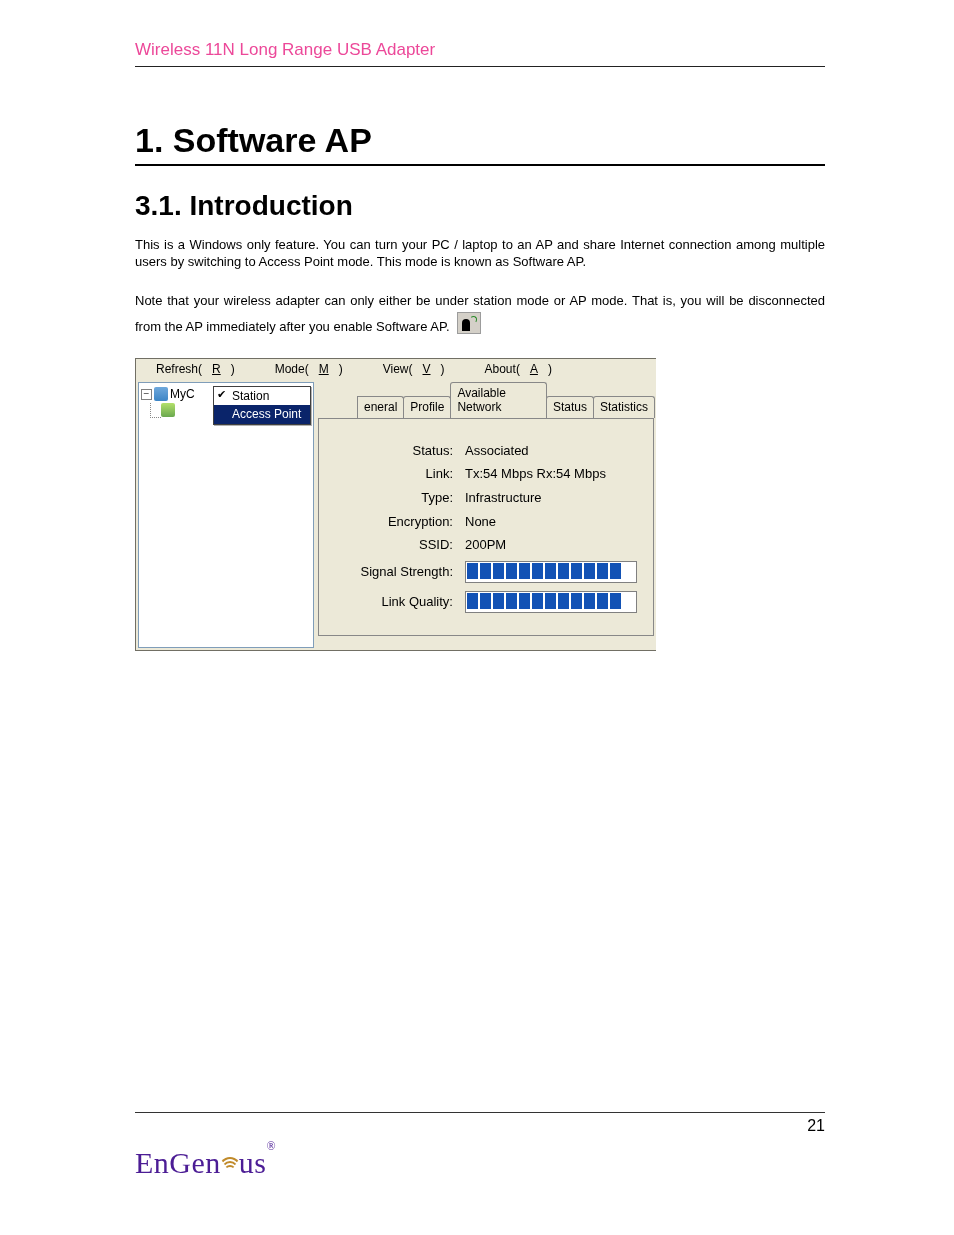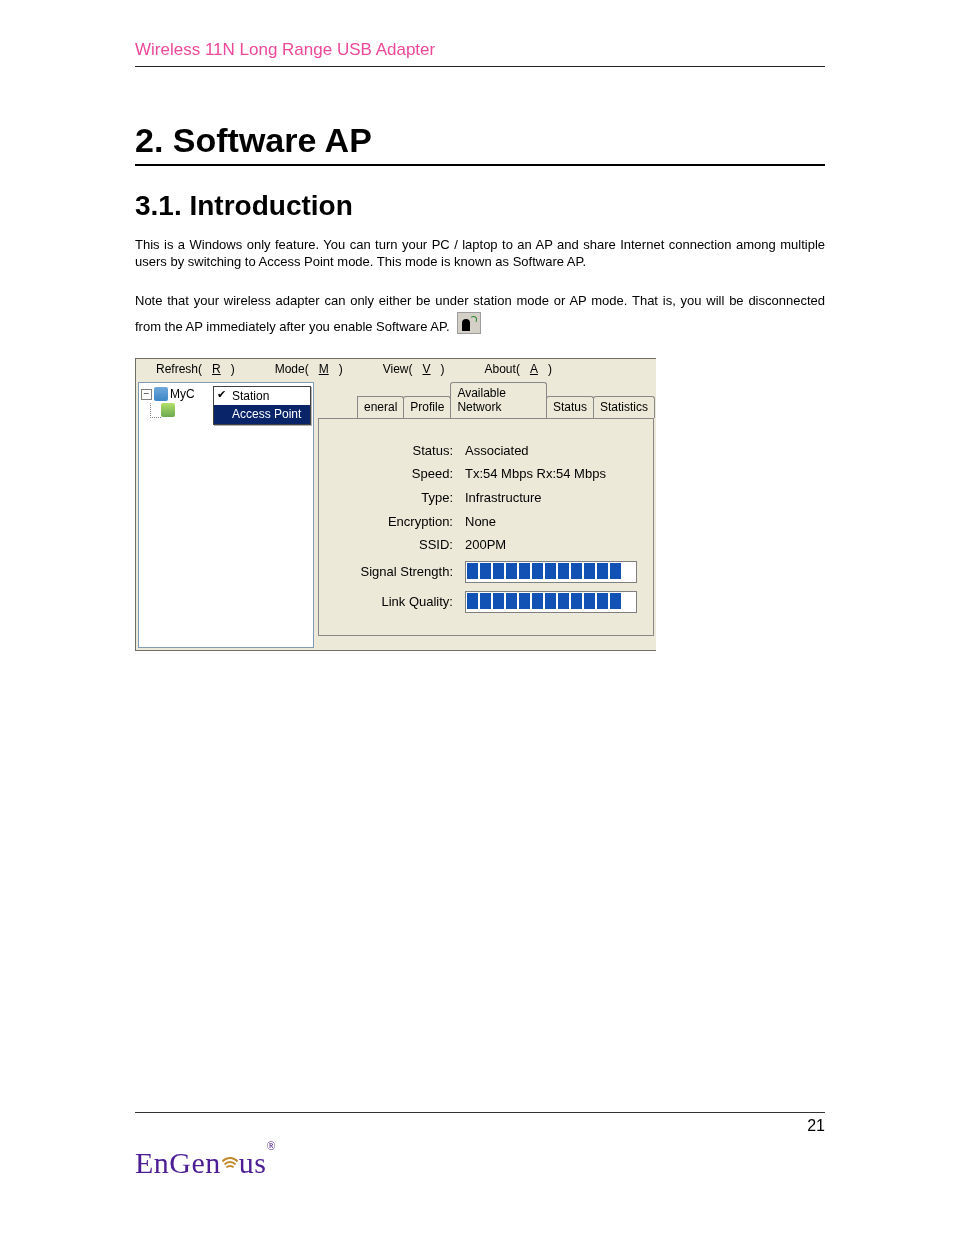--- a/index.html
+++ b/index.html
@@ -50,21 +50,21 @@
   .logo .wifi .a{width:8px;height:4px;bottom:0;}
   .logo .wifi .b{width:14px;height:8px;bottom:0;}
   .logo .wifi .c{width:20px;height:12px;bottom:0;}
   .logo sup{font-size:12px;top:-12px;position:relative;}
 </style>
 </head>
 <body>
 
 <div class="page">
   <div class="hdr">Wireless 11N Long Range USB Adapter</div>
-  <div class="title">2. Software AP</div>
+  <div class="title">1. Software AP</div>
   <div class="sub">3.1. Introduction</div>
   <p class="para">This is a Windows only feature. You can turn your PC / laptop to an AP and share Internet connection among multiple users by switching to Access Point mode. This mode is known as Software AP.</p>
   <p class="para"><span>Note that your wireless adapter can only either be under station mode or AP mode. That is, you will be disconnected from the AP immediately after you enable Software AP.</span> <span class="iconap"></span></p>
 
   <div class="app">
     <div class="menubar">
       <span><span>Refresh(</span><u>R</u><span>)</span></span>
       <span><span>Mode(</span><u>M</u><span>)</span></span>
       <span><span>View(</span><u>V</u><span>)</span></span>
       <span><span>About(</span><u>A</u><span>)</span></span>
@@ -94,21 +94,21 @@
           <div class="tab">Statistics</div>
         </div>
         <div class="tabpanel">
           <table class="info">
             <tbody>
                 <tr>
                   <td class="l">Status:</td>
                   <td>Associated</td>
                 </tr>
             <tr>
-                  <td class="l">Speed:</td>
+                  <td class="l">Link:</td>
                   <td>Tx:54 Mbps Rx:54 Mbps</td>
                 </tr>
             <tr>
                   <td class="l">Type:</td>
                   <td>Infrastructure</td>
                 </tr>
             <tr>
                   <td class="l">Encryption:</td>
                   <td>None</td>
                 </tr>

